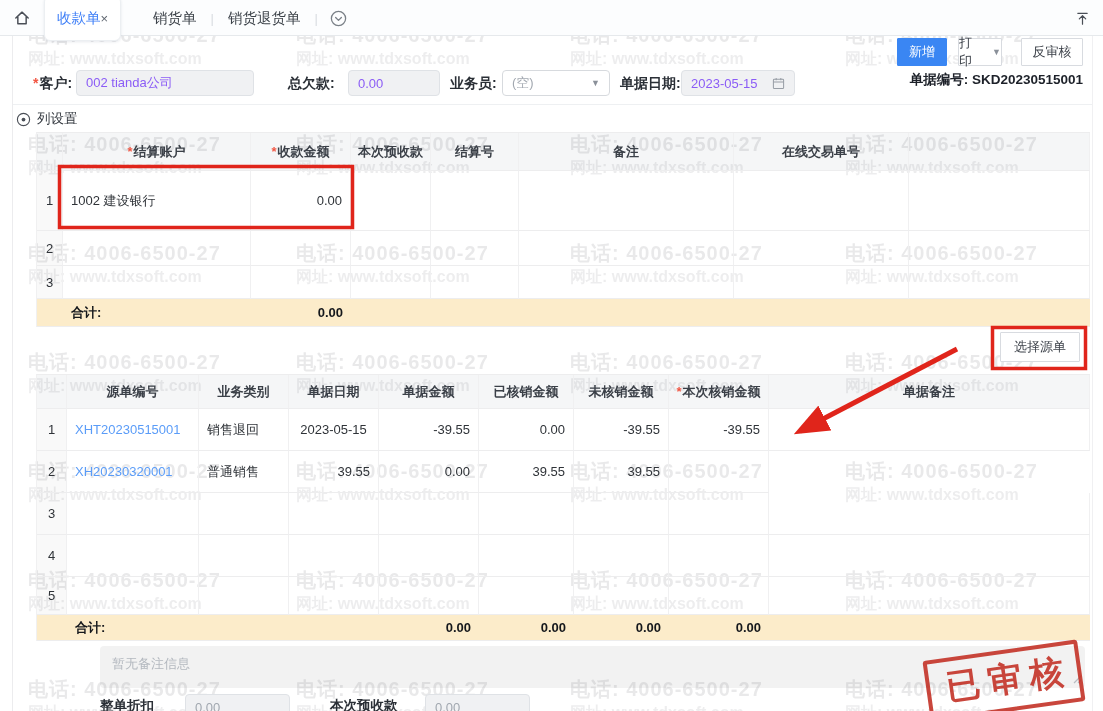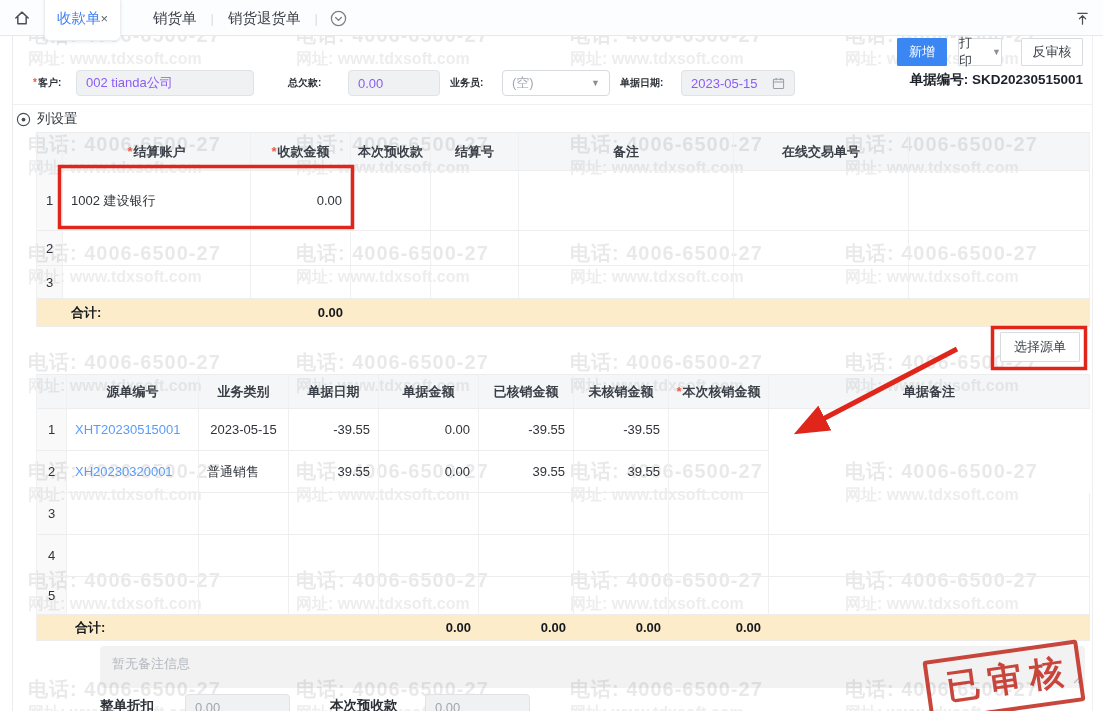--- a/index.html
+++ b/index.html
@@ -29,21 +29,21 @@
   .btn-primary{background:#3a86f3;color:#fff;border:1px solid #3a86f3;}
   .btn-plain{background:#fff;color:#3c4149;border:1px solid #d8dbe0;}
   #btn-add{left:897px;top:38px;width:50px;}
   #btn-print{left:958px;top:38px;width:44px;gap:9px;}
   #btn-unapprove{left:1021px;top:38px;width:62px;}
   .caret{color:#8a9099;font-size:9px;}
 
   .doc-no{position:absolute;top:71px;right:20px;font-size:13.5px;color:#1d2129;font-weight:600;z-index:3;}
 
   
-  .flabel{position:absolute;top:70px;height:26px;line-height:26px;font-size:10px;color:#2a2f36;font-weight:600;z-index:3;white-space:nowrap;}
+  .flabel{position:absolute;top:70px;height:26px;line-height:26px;font-size:14px;color:#2a2f36;font-weight:600;z-index:3;white-space:nowrap;}
   .req{color:#f25643;margin-right:1px;}
   .finput{position:absolute;top:70px;height:26px;border-radius:4px;font-size:13px;display:flex;align-items:center;padding:0 9px;z-index:10;}
   .f-disabled{background:#f0f1f3;border:1px solid #dfe2e6;color:#8b5cf6;}
   .f-select{background:#fff;border:1px solid #d7dade;color:#a2a8b0;justify-content:space-between;}
   #customer-input{left:76px;width:178px;}
   #debt-input{left:348px;width:92px;}
   #salesman-select{left:502px;width:108px;}
   #date-input{left:681px;width:114px;justify-content:space-between;}
 
   .colset{position:absolute;left:16px;top:110px;display:flex;align-items:center;gap:6px;font-size:13.5px;color:#33383f;font-weight:500;cursor:pointer;z-index:3;}
@@ -321,20 +321,21 @@
           <span class="req">*</span>
           <span>本次核销金额</span>
         </div>
         <div class="tcell th">
           <span>单据备注</span>
         </div>
       </div>
       <div class="trow body t2-cols" style="height: 42px;">
         <div class="numcell">1</div>
         <div class="tcell left link">XHT20230515001</div>
+        <div class="tcell left">销售退回</div>
         <div class="tcell center">2023-05-15</div>
         <div class="tcell right">-39.55</div>
         <div class="tcell right">0.00</div>
         <div class="tcell right">-39.55</div>
         <div class="tcell right">-39.55</div>
         <div class="tcell left"></div>
       </div>
       <div class="trow body t2-cols" style="height: 42px;">
         <div class="numcell">2</div>
         <div class="tcell left link">XH20230320001</div>

